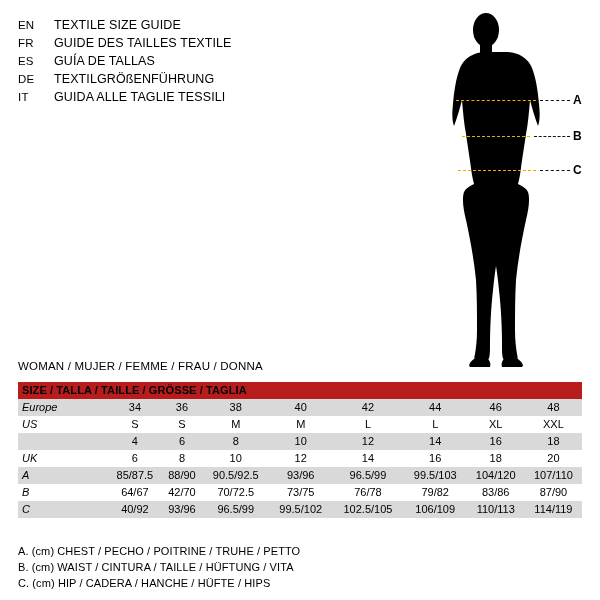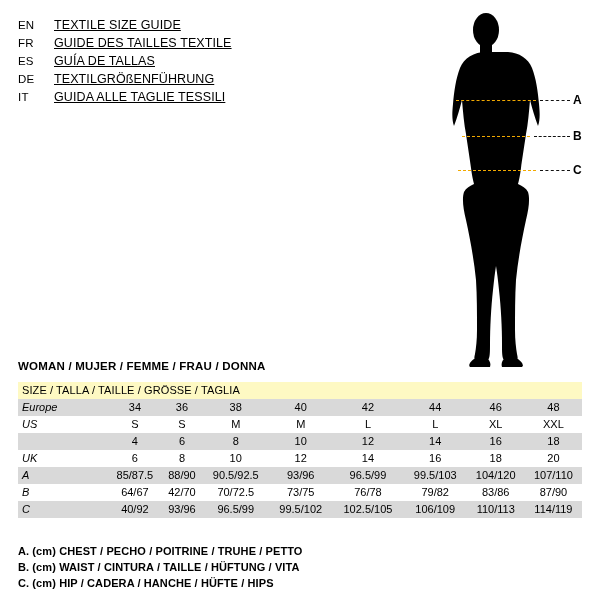--- a/index.html
+++ b/index.html
@@ -36,21 +36,20 @@
   }
   .lang-code {
     width: 36px;
     font-size: 11.5px;
     letter-spacing: 0.2px;
   }
   .lang-title {
     font-size: 12.5px;
     letter-spacing: 0.1px;
     white-space: nowrap;
-    text-decoration: underline;
   }
 
   
   .figure-wrap {
     position: absolute;
     left: 400px;
     top: 8px;
     width: 190px;
     height: 360px;
   }
@@ -68,21 +67,21 @@
     font-weight: bold;
     color: #000;
   }
 
   
   .woman-caption {
     position: absolute;
     left: 18px;
     top: 360px;
     font-size: 11.5px;
-    font-weight: bold;
+    font-weight: normal;
     letter-spacing: 0.2px;
   }
 
   
   .size-table {
     position: absolute;
     left: 18px;
     top: 382px;
     width: 564px;
     border-collapse: collapse;
@@ -95,22 +94,22 @@
     text-align: center;
     white-space: nowrap;
   }
   .size-table td.rowhead {
     text-align: left;
     padding-left: 4px;
     width: 86px;
     font-style: italic;
   }
   .size-table tr.head td {
-    background: #fef9c3;
-    font-weight: normal;
+    background: #b91c1c;
+    font-weight: bold;
     text-align: left;
     padding-left: 4px;
     font-size: 11px;
     letter-spacing: 0.1px;
   }
   .size-table tr.shaded td {
     background: #d9d9d9;
   }
   .size-table tr.plain td {
     background: #ffffff;
@@ -118,21 +117,21 @@
 
   
   .footnotes {
     position: absolute;
     left: 18px;
     top: 543px;
     width: 500px;
   }
   .footnote {
     font-size: 11px;
-    font-weight: bold;
+    font-weight: normal;
     line-height: 16px;
     letter-spacing: 0.1px;
   }
 </style>
 </head>
 <body>
 
 <div id="page">
 
   <div class="lang-block">

